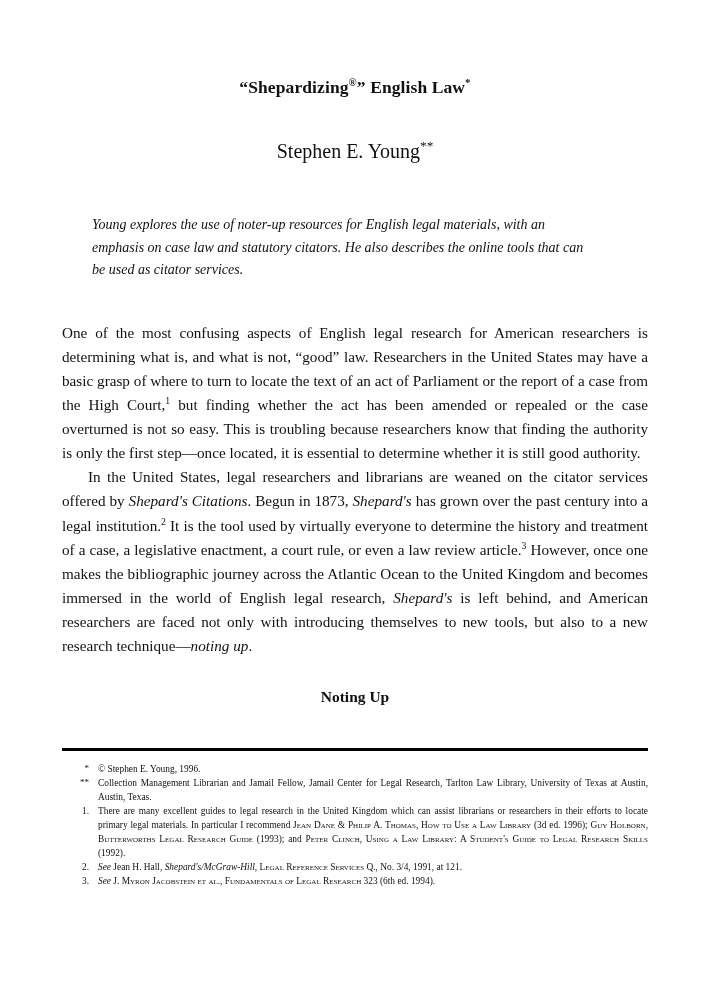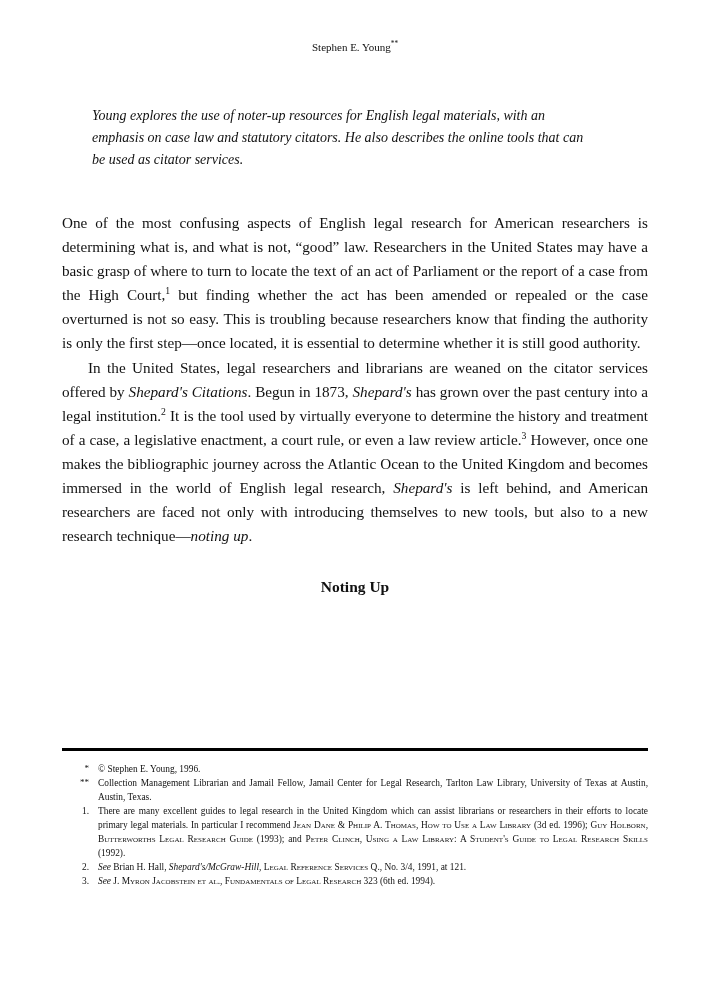--- a/index.html
+++ b/index.html
@@ -38,21 +38,21 @@
     letter-spacing: 0.1px;
   }
   .title sup {
     font-size: 0.62em;
     vertical-align: super;
     font-weight: bold;
   }
   .author {
     margin-top: 40px;
     text-align: center;
-    font-size: 11px;
+    font-size: 20px;
   }
   .author sup {
     font-size: 0.66em;
     vertical-align: super;
   }
 
   
   .abstract {
     margin-top: 52px;
     margin-left: 30px;
@@ -149,20 +149,21 @@
     text-align: center;
     font-size: 12.4px;
   }
 </style>
 </head>
 <body>
 
 <div class="page">
   <div class="content">
 
+    <h1 class="title"><span>“Shepardizing</span><sup>®</sup><span>” English Law</span><sup>*</sup></h1>
 
     <div class="author"><span>Stephen E. Young</span><sup>**</sup></div>
 
     <div class="abstract">Young explores the use of noter-up resources for English legal materials, with an emphasis on case law and statutory citators. He also describes the online tools that can be used as citator services.</div>
 
     <div class="body-block">
 
       <p><span>One of the most confusing aspects of English legal research for American researchers is determining what is, and what is not, “good” law. Researchers in the United States may have a basic grasp of where to turn to locate the text of an act of Parliament or the report of a case from the High Court,</span><sup>1</sup><span> but finding whether the act has been amended or repealed or the case overturned is not so easy. This is troubling because researchers know that finding the authority is only the first step—once located, it is essential to determine whether it is still good authority.</span></p>
 
       <p class="indent"><span>In the United States, legal researchers and librarians are weaned on the citator services offered by </span><span class="it">Shepard's Citations</span><span>. Begun in 1873, </span><span class="it">Shepard's</span><span> has grown over the past century into a legal institution.</span><sup>2</sup><span> It is the tool used by virtually everyone to determine the history and treatment of a case, a legislative enactment, a court rule, or even a law review article.</span><sup>3</sup><span> However, once one makes the bibliographic journey across the Atlantic Ocean to the United Kingdom and becomes immersed in the world of English legal research, </span><span class="it">Shepard's</span><span> is left behind, and American researchers are faced not only with introducing themselves to new tools, but also to a new research technique—</span><span class="it">noting up</span><span>.</span></p>
@@ -186,21 +187,21 @@
       <div class="fn-text">Collection Management Librarian and Jamail Fellow, Jamail Center for Legal Research, Tarlton Law Library, University of Texas at Austin, Austin, Texas.</div>
     </div>
 
     <div class="fn justified">
       <div class="fn-mark">1.</div>
       <div class="fn-text"><span>There are many excellent guides to legal research in the United Kingdom which can assist librarians or researchers in their efforts to locate primary legal materials. In particular I recommend </span><span class="sc">Jean Dane &amp; Philip A. Thomas, How to Use a Law Library</span><span> (3d ed. 1996); </span><span class="sc">Guy Holborn, Butterworths Legal Research Guide</span><span> (1993); and </span><span class="sc">Peter Clinch, Using a Law Library: A Student's Guide to Legal Research Skills</span><span> (1992).</span></div>
     </div>
 
     <div class="fn">
       <div class="fn-mark">2.</div>
-      <div class="fn-text"><span class="it">See</span><span> Brian H. Hall, </span><span class="it">Shepard's/McGraw-Hill</span><span>, </span><span class="sc">Legal Reference Services</span><span> Q., No. 3/4, 1991, at 121.</span></div>
+      <div class="fn-text"><span class="it">See</span><span> Jean H. Hall, </span><span class="it">Shepard's/McGraw-Hill</span><span>, </span><span class="sc">Legal Reference Services</span><span> Q., No. 3/4, 1991, at 121.</span></div>
     </div>
 
     <div class="fn">
       <div class="fn-mark">3.</div>
       <div class="fn-text"><span class="it">See</span><span> J. </span><span class="sc">Myron Jacobstein et al., Fundamentals of Legal Research</span><span> 323 (6th ed. 1994).</span></div>
     </div>
   </div>
 
 </div>
 

